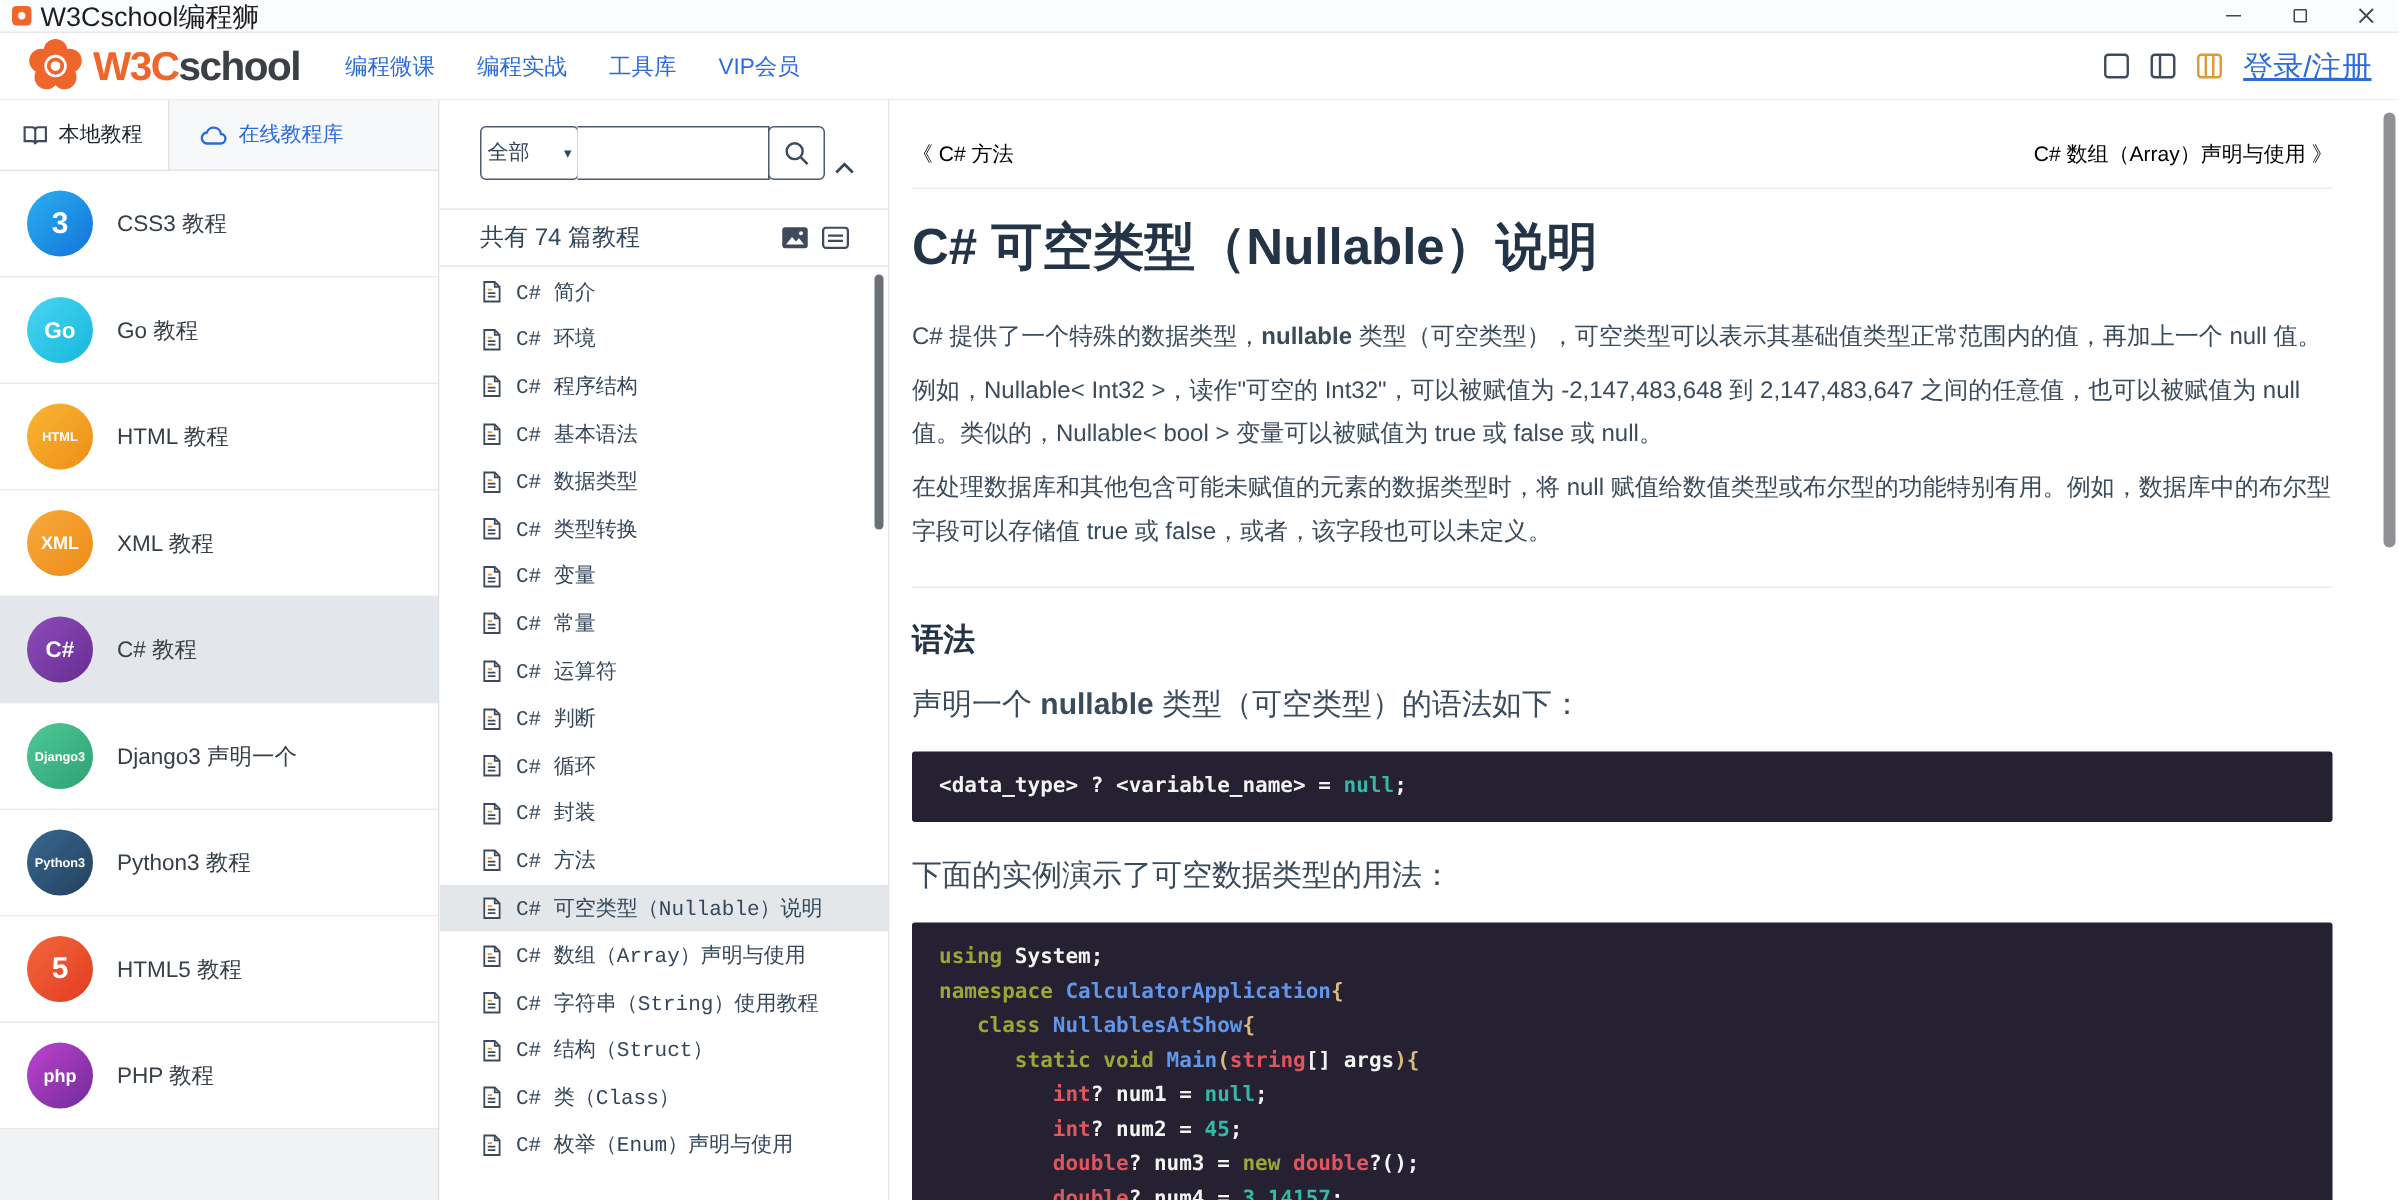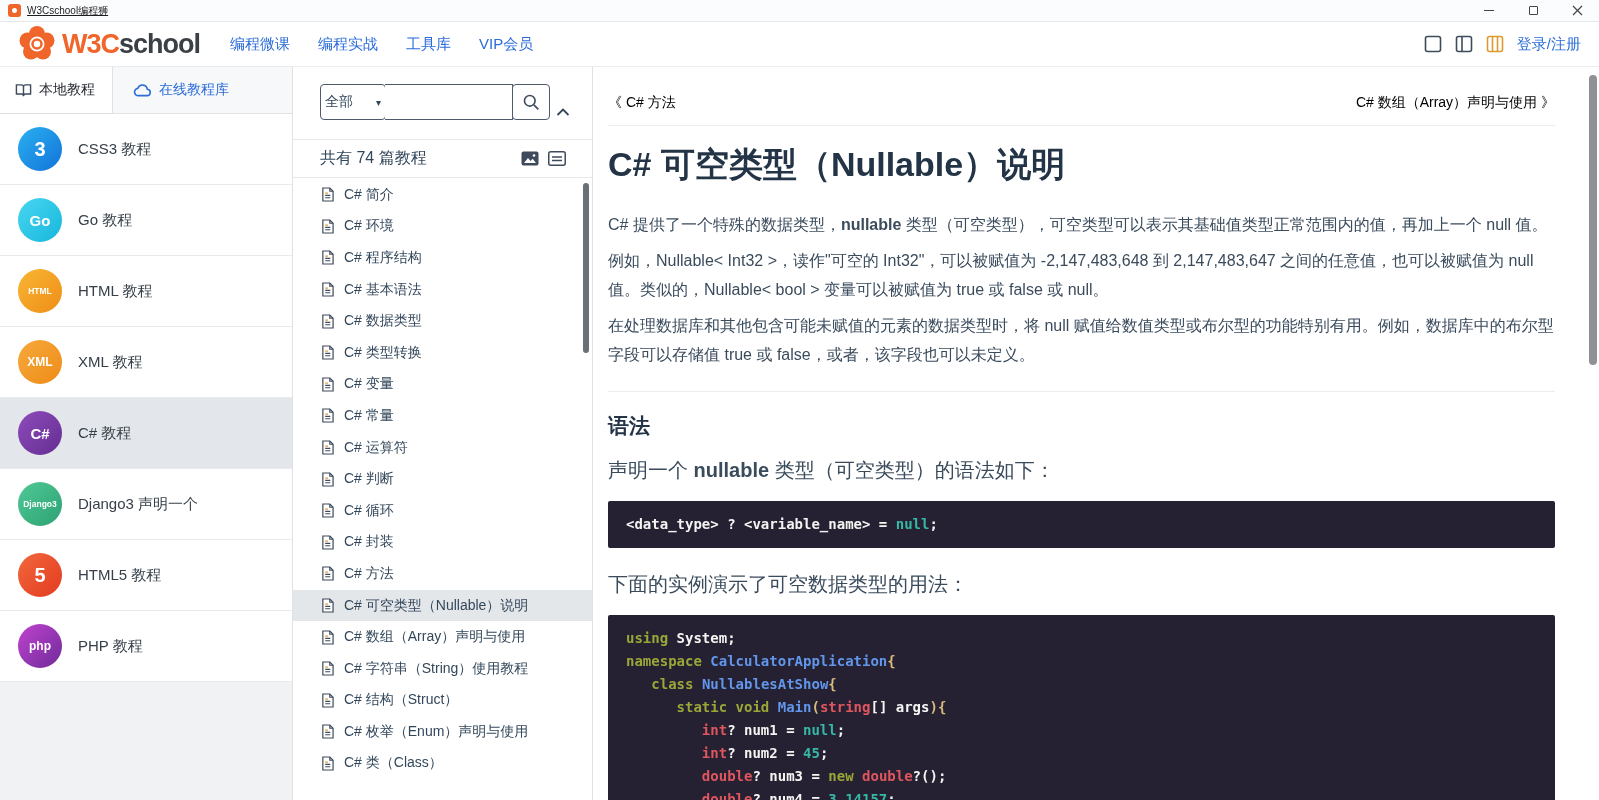--- a/index.html
+++ b/index.html
@@ -4,40 +4,40 @@
 <style>
   * { margin:0; padding:0; box-sizing:border-box; }
   html,body { width:1599px; height:800px; overflow:hidden; background:#fff;
     font-family:"Liberation Sans","DejaVu Sans",sans-serif; }
 
   
   .titlebar { height:22px; background:#fbfcfd; border-bottom:1px solid #e6e7ea;
     display:flex; align-items:center; padding-left:8px; }
   .app-icon { width:13px; height:13px; border-radius:3px;
     background:radial-gradient(circle at 50% 50%, #fff 0 2px, #f0652a 3px 7px); margin-right:6px; }
-  .app-title { font-size:10px; color:#1d1d1f;text-decoration:underline; }
+  .app-title { font-size:18px; color:#1d1d1f; }
   .win-controls { margin-left:auto; display:flex; height:100%; }
   .wc { width:44px; height:100%; display:flex; align-items:center; justify-content:center; }
   .wc-min b { display:block; width:10px; border-top:1px solid #444; }
   .wc-restore i { position:relative; display:block; width:9px; height:9px;
     border:1px solid #444; border-radius:1px; background:#fbfcfd; }
   .wc-restore i::before { content:""; position:absolute; top:-4px; left:2px; width:9px; height:9px;
     border:1px solid #444; border-radius:1px; z-index:-1; }
 
   
   .header { height:45px; background:#fff; border-bottom:1px solid #ececee;
     display:flex; align-items:center; padding:0 18px; }
   .logo { display:flex; align-items:center; gap:6px; }
   .logo-word { font-size:27px; font-weight:700; letter-spacing:-1px; }
   .logo-word .w3c { color:#f0652a; }
   .logo-word .school { color:#3b4046; }
   .nav { display:flex; gap:28px; margin-left:30px; }
   .nav-link { font-size:15px; color:var(--accent-blue,#2b6cd9); cursor:pointer; }
   .header-right { margin-left:auto; display:flex; align-items:center; gap:13px; }
-  .login-link { font-size:15px; color:var(--accent-blue,#2b6cd9); }
+  .login-link { font-size:20px; color:var(--accent-blue,#2b6cd9); text-decoration:underline; }
 
   
   .main { display:flex; height:calc(800px - 67px); }
 
   
   .sidebar { width:293px; background:#f1f2f4; border-right:1px solid #e1e2e5;
     display:flex; flex-direction:column; }
   .tabs { height:47px; display:flex; background:#f7f8fa; border-bottom:1px solid #e1e2e5; flex:none; }
   .tab { display:flex; align-items:center; gap:7px; font-size:14px; padding:0 16px 0 15px; }
   .tab.active { background:#fff; border-right:1px solid #e1e2e5; color:#1f242a; width:113px; }
@@ -60,21 +60,21 @@
     margin-left:-1px; outline:none; font-size:14px; padding:0 8px; background:#fff; }
   .search-btn { width:38px; border:1px solid #4e5a6b; border-radius:4px; margin-left:-1px;
     background:#fff; display:flex; align-items:center; justify-content:center; }
   .collapse-btn { width:26px; display:flex; align-items:center; justify-content:center; }
   .count-row { height:38px; border-bottom:1px solid #e8e8ea; display:flex; align-items:center;
     padding:0 26px 0 27px; }
   .count-text { font-size:16px; color:#33475b; flex:1; }
   .count-icons { display:flex; gap:9px; align-items:center; }
   .chapter-list { position:absolute; top:112px; left:0; right:0; bottom:0; overflow:hidden; }
   .chapter-row { height:31.6px; display:flex; align-items:center; gap:10px;
-    padding-left:28px; font-size:14px; color:#33475b; }
+    padding-left:28px; font-size:14px; color:#33475b;font-family:Liberation Mono, monospace; }
   .chapter-row.active { background:#e4e7ea; }
   .toc-scrollbar { position:absolute; right:3px; top:116px; width:6px; height:170px;
     background:#6b6f76; border-radius:3px; }
 
   
   .content { flex:1; position:relative; padding:0 44px 0 15px; overflow:hidden; background:#fff; }
   .crumbs { display:flex; justify-content:space-between; padding-top:27px; padding-bottom:13px;
     border-bottom:1px solid #ededee; font-size:14px; color:#000000; }
   .crumb { cursor:pointer; }
   .page-title { font-size:34px; font-weight:700; color:#243447; margin-top:16px; }
@@ -200,20 +200,24 @@
         <div class="tut-row active">
           <span class="tut-icon" style="background: linear-gradient(135deg, rgb(141, 76, 187), rgb(102, 45, 146)); font-size: 15px;">C#</span>
           <span class="tut-label">C# 教程</span>
         </div>
 
         <div class="tut-row">
           <span class="tut-icon" style="background: linear-gradient(135deg, rgb(79, 201, 151), rgb(45, 161, 115)); font-size: 8.5px;">Django3</span>
           <span class="tut-label">Django3 声明一个</span>
         </div>
 
+        <div class="tut-row">
+          <span class="tut-icon" style="background: linear-gradient(135deg, rgb(56, 104, 143), rgb(36, 64, 95)); font-size: 8.5px;">Python3</span>
+          <span class="tut-label">Python3 教程</span>
+        </div>
 
         <div class="tut-row">
           <span class="tut-icon" style="background: linear-gradient(135deg, rgb(242, 104, 60), rgb(226, 59, 32)); font-size: 20px;">5</span>
           <span class="tut-label">HTML5 教程</span>
         </div>
 
         <div class="tut-row">
           <span class="tut-icon" style="background: linear-gradient(135deg, rgb(192, 67, 207), rgb(111, 43, 153)); font-size: 12px;">php</span>
           <span class="tut-label">PHP 教程</span>
         </div>
@@ -427,31 +431,31 @@
           <span>C# 结构（Struct）</span>
         </div>
 
         <div class="chapter-row">
           <svg width="13" height="15" viewBox="0 0 14 16" fill="#fff" stroke="#3f4b5c" stroke-width="1.3">
             <path d="M2 1h7.5L13 4.5V15H2z"></path>
             <path d="M9.5 1v3.5H13" fill="none"></path>
             <path d="M4.5 6.5h3" stroke="#e0992e"></path>
             <path d="M4.5 9h5.5M4.5 11.5h5.5"></path>
           </svg>
+          <span>C# 类（Class）</span>
+        </div>
+
+        <div class="chapter-row">
+          <svg width="13" height="15" viewBox="0 0 14 16" fill="#fff" stroke="#3f4b5c" stroke-width="1.3">
+            <path d="M2 1h7.5L13 4.5V15H2z"></path>
+            <path d="M9.5 1v3.5H13" fill="none"></path>
+            <path d="M4.5 6.5h3" stroke="#e0992e"></path>
+            <path d="M4.5 9h5.5M4.5 11.5h5.5"></path>
+          </svg>
           <span>C# 枚举（Enum）声明与使用</span>
-        </div>
-
-        <div class="chapter-row">
-          <svg width="13" height="15" viewBox="0 0 14 16" fill="#fff" stroke="#3f4b5c" stroke-width="1.3">
-            <path d="M2 1h7.5L13 4.5V15H2z"></path>
-            <path d="M9.5 1v3.5H13" fill="none"></path>
-            <path d="M4.5 6.5h3" stroke="#e0992e"></path>
-            <path d="M4.5 9h5.5M4.5 11.5h5.5"></path>
-          </svg>
-          <span>C# 类（Class）</span>
         </div>
       </div>
     <div class="toc-scrollbar"></div>
   </div>
 
   <div class="content">
     <div class="crumbs">
       <span class="crumb">《 C# 方法</span>
       <span class="crumb">C# 数组（Array）声明与使用 》</span>
     </div>

